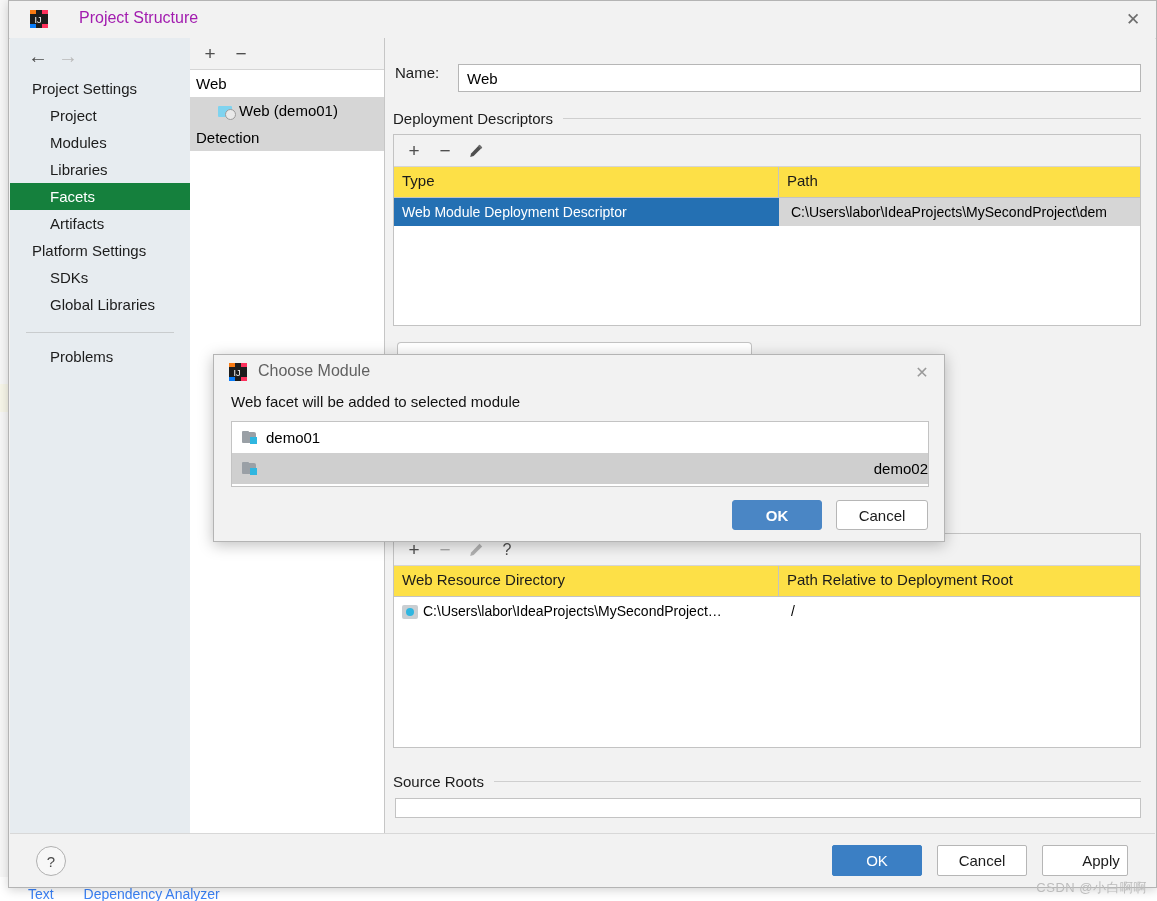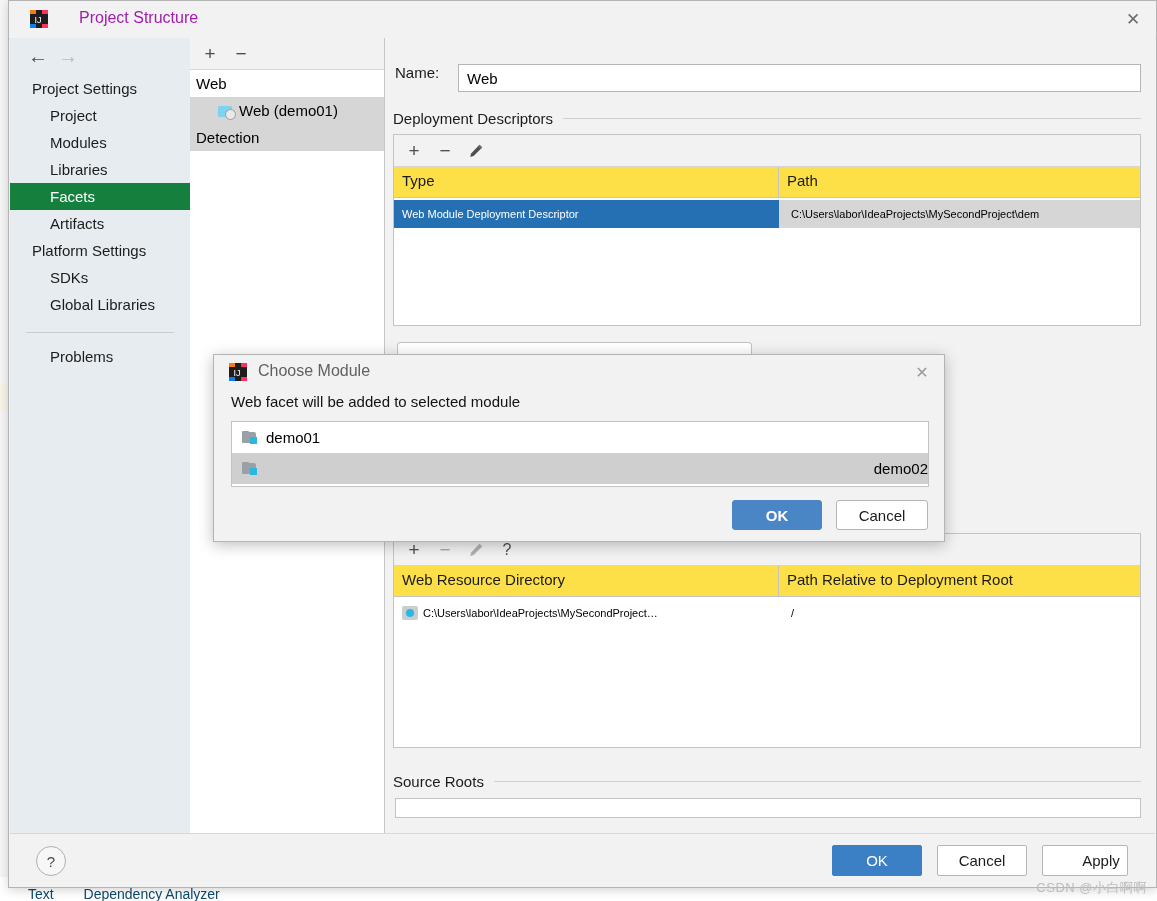--- a/index.html
+++ b/index.html
@@ -24,21 +24,21 @@
   .ide-lineno {
     height:28px; line-height:28px; text-align:right; padding-right:3px;
     color:#adadad; font-size:13px; font-family:"Liberation Mono", monospace;
   }
   .ide-lineno.hl { background:#f7f6e9; }
   .ide-bottom-bar {
     position:absolute; left:0; bottom:0; width:1157px; height:24px;
     background:#ffffff;
   }
   .ide-bottom-tabs {
-    position:absolute; left:28px; bottom:-1px; font-size:14px; color:#0c4a6e;
+    position:absolute; left:28px; bottom:-1px; font-size:14px; color:#3b82f6;
     white-space:nowrap;
   }
   .ide-bottom-tabs span { margin-right:26px; }
 
   
   .ps-window {
     position:absolute; left:8px; top:0px; width:1149px; height:888px;
     background:#f2f2f2;
     border:1px solid #b4b4b4;
     box-shadow: 0 2px 10px rgba(0,0,0,0.18);
@@ -148,21 +148,21 @@
     height:31px; background:#f2f2f2; border-bottom:1px solid #d5d5d5;
     position:relative;
   }
   .tbl-head {
     display:flex; height:30px; background:#fde047;
     border-bottom:1px solid #c3c3c3; font-size:15px; color:#1b1b1b;
   }
   .tbl-head .c1 { width:385px; padding:5px 0 0 8px; box-sizing:border-box;
      border-right:1px solid #c3c3c3; }
   .tbl-head .c2 { flex:1; padding:5px 0 0 8px; box-sizing:border-box; }
-  .tbl-row { display:flex; height:32px; font-size:11px; align-items:center; }
+  .tbl-row { display:flex; height:32px; font-size:14px; align-items:flex-start; }
   .tbl-row .c1 { width:385px; padding-left:8px; box-sizing:border-box;
      height:28px; line-height:28px; overflow:hidden; white-space:nowrap; }
   .tbl-row .c2 { flex:1; padding-left:12px; box-sizing:border-box;
      height:28px; line-height:28px; overflow:hidden; white-space:nowrap; }
   .tbl-row.sel .c1 { background:#2470b3; color:#ffffff; }
   .tbl-row.sel .c2 { background:#d6d6d6; color:#000; }
   .dir-icon {
     display:inline-block; vertical-align:-3px; width:16px; height:14px;
     position:relative; margin-right:5px;
   }

